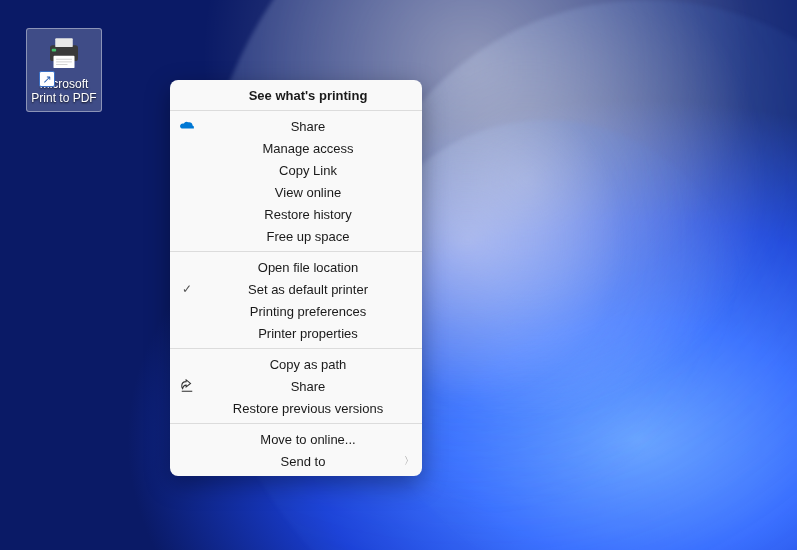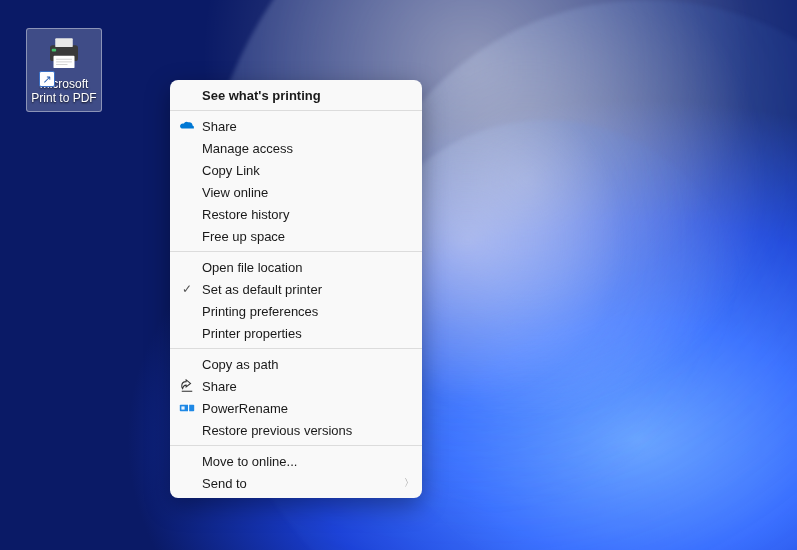--- a/index.html
+++ b/index.html
@@ -40,21 +40,21 @@
   .context-menu {
     position: absolute; left: 170px; top: 80px; width: 252px;
     background: #f9f9f9; border-radius: 8px; box-shadow: 0 8px 24px rgba(0,0,0,0.35);
     padding: 4px 0; font-size: 13px; color: #1a1a1a;
   }
   .menu-item {
     display: flex; align-items: center; height: 22px; padding: 0 8px 0 6px;
     cursor: default; position: relative;
   }
   .menu-icon { width: 22px; display: flex; align-items: center; justify-content: center; flex: none; }
-  .menu-label { flex: 1; white-space: nowrap; padding-left: 4px; }
+  .menu-label { flex: 1; white-space: nowrap; padding-left: 4px; text-align: center; }
   .menu-arrow { color: #7a7a7a; font-size: 10px; }
   .menu-sep { height: 1px; background: #dcdcdc; margin: 4px 0; }
   .default-item .menu-label { font-weight: 600; }
   .check-icon { font-size: 12px; color: #555; }
   .onedrive-icon { width: 16px; height: 10px; }
   .share-icon { width: 14px; height: 14px; }
   .rename-icon { width: 16px; height: 12px; }
 </style>
 </head>
 <body>
@@ -157,30 +157,20 @@
   <div class="menu-item">
     <span class="menu-icon">
       <svg class="share-icon" viewBox="0 0 16 16">
         <path d="M2 8 Q2 3 7 3 L7 1 L12 5 L7 9 L7 7 Q4 7 3 11 Q2 10 2 8 Z" fill="none" stroke="#333" stroke-width="1.2"></path>
         <line x1="2" y1="14" x2="14" y2="14" stroke="#333" stroke-width="1.2"></line>
       </svg>
     </span>
     <span class="menu-label">Share</span>
   </div>
 
-  <div class="menu-item">
-    <span class="menu-icon">
-      <svg class="rename-icon" viewBox="0 0 20 14">
-        <rect x="1" y="3" width="18" height="8" rx="1" fill="#1e88e5"></rect>
-        <rect x="3" y="5" width="4" height="4" fill="#fff" opacity="0.9"></rect>
-        <line x1="12" y1="1" x2="12" y2="13" stroke="#fff" stroke-width="1.4"></line>
-      </svg>
-    </span>
-    <span class="menu-label">PowerRename</span>
-  </div>
 
   <div class="menu-item">
     <span class="menu-icon"></span>
     <span class="menu-label">Restore previous versions</span>
   </div>
 
   <div class="menu-sep"></div>
 
 
   <div class="menu-item">

